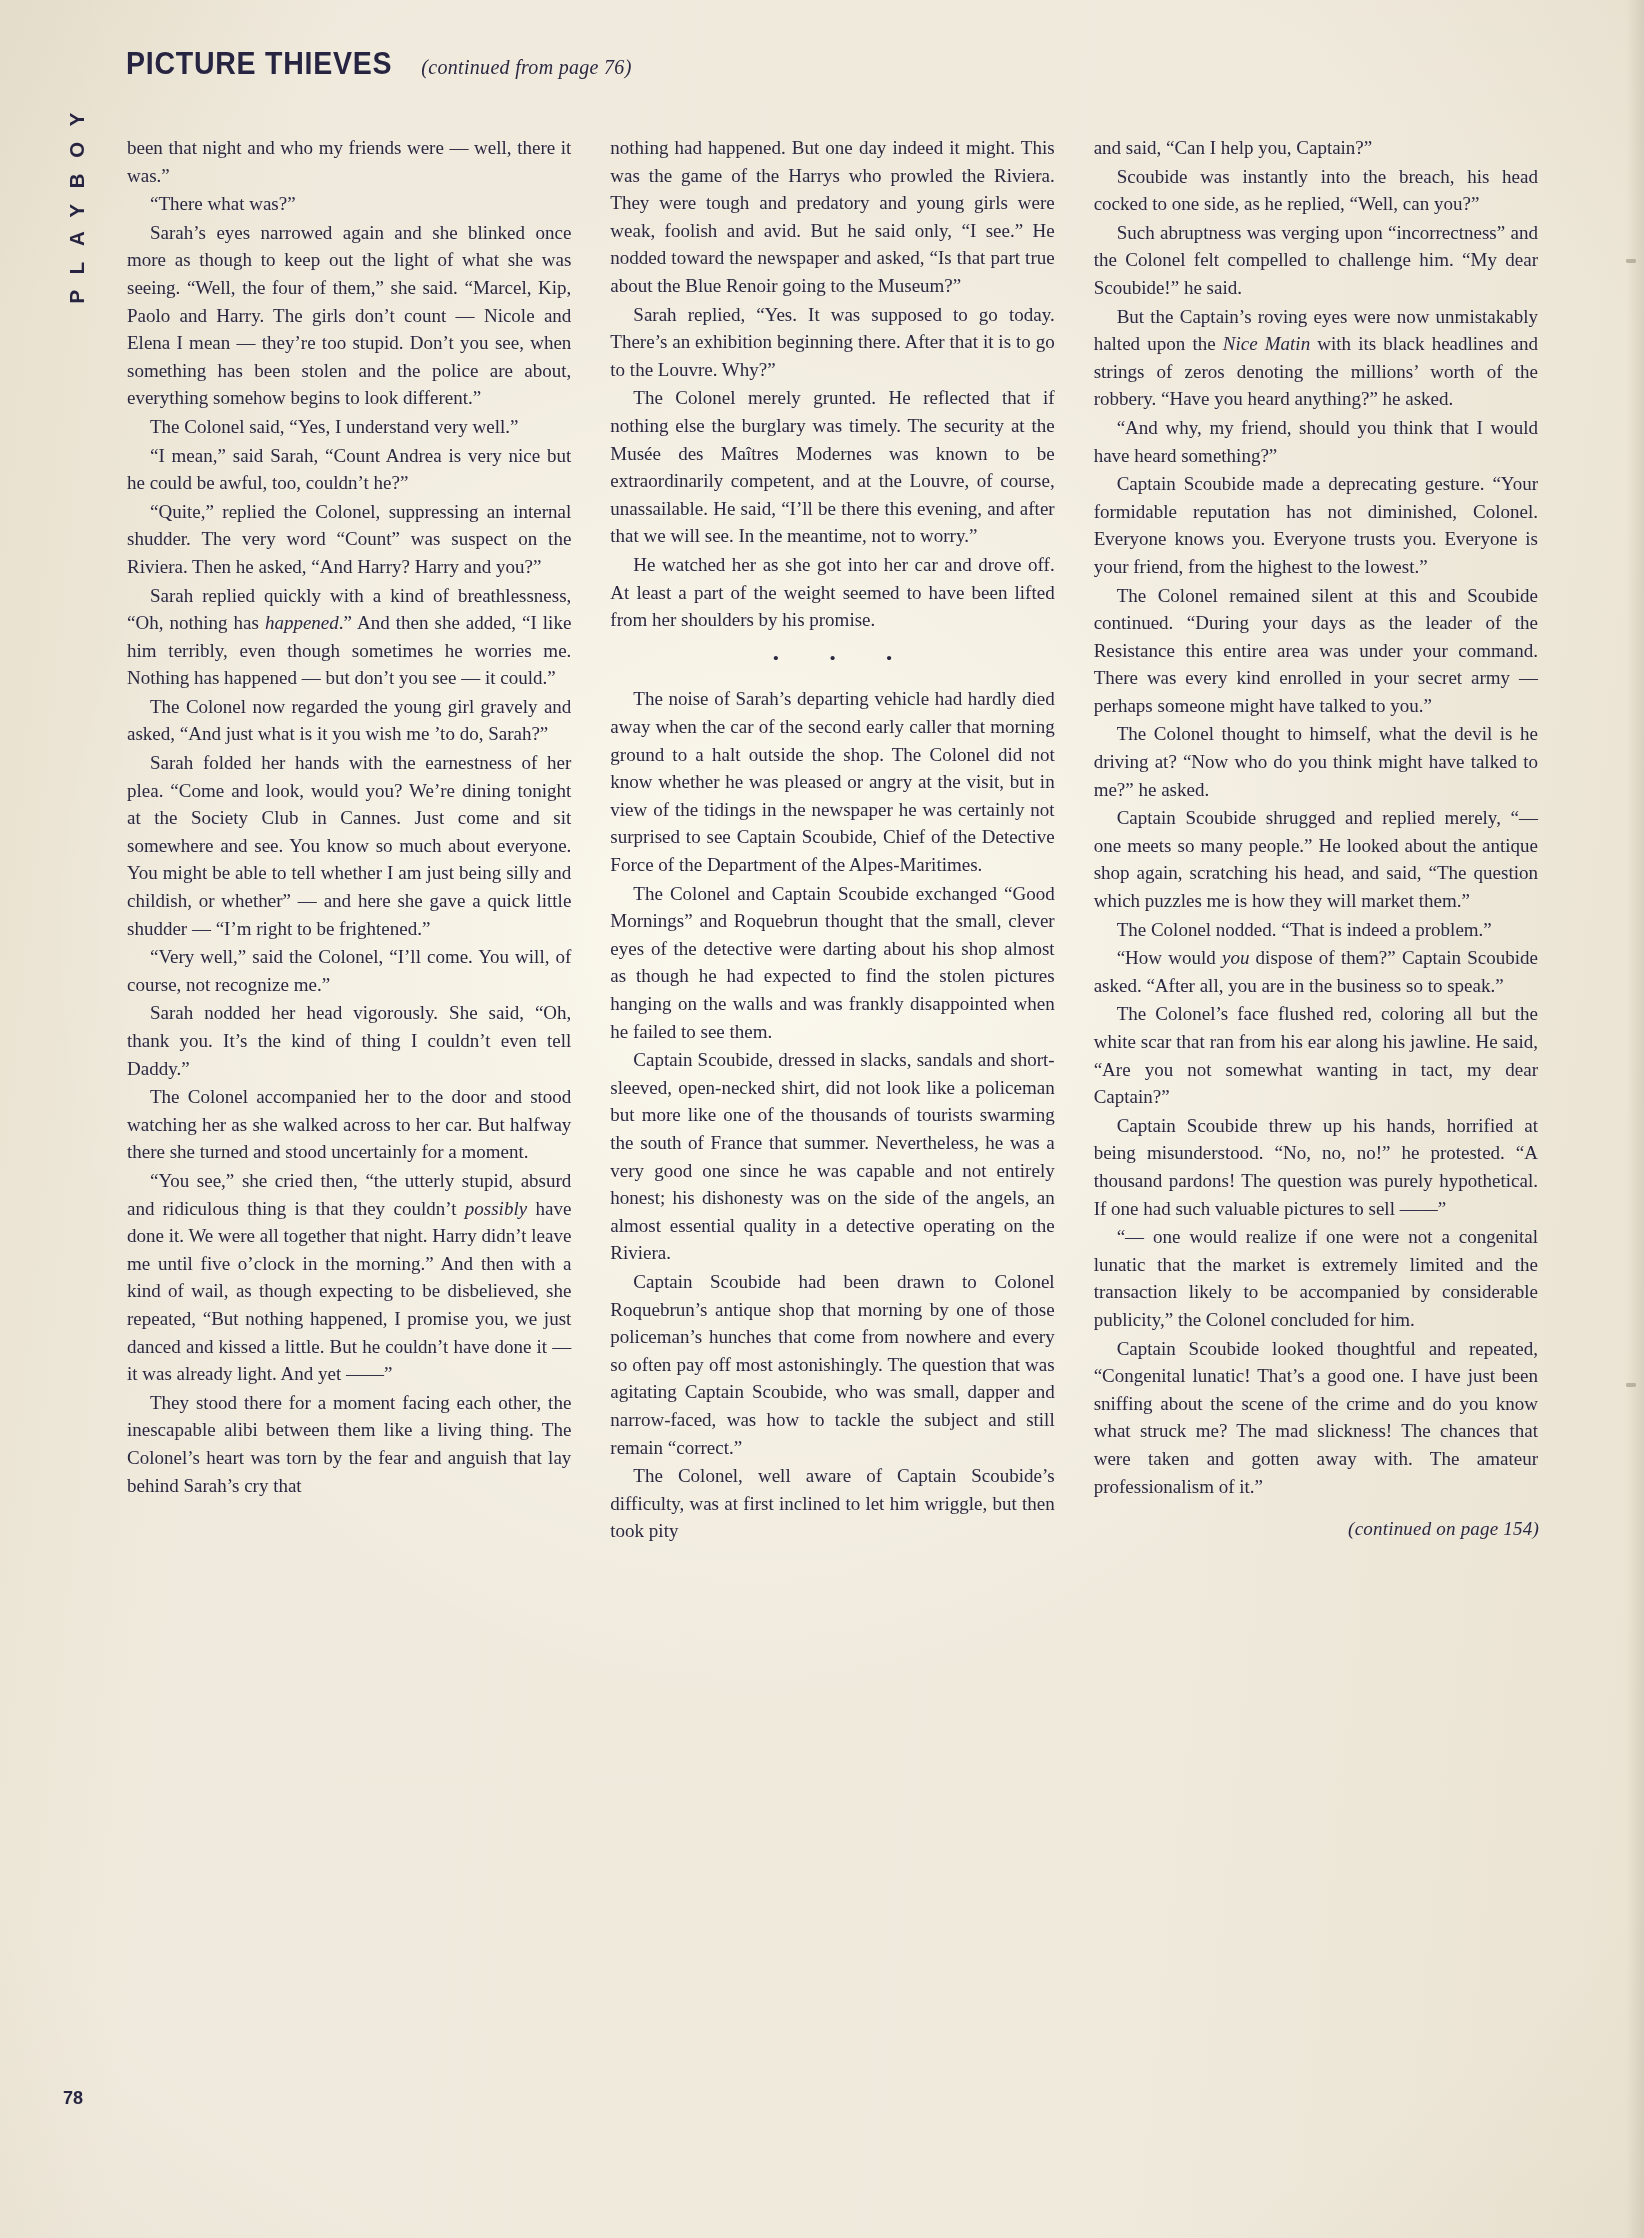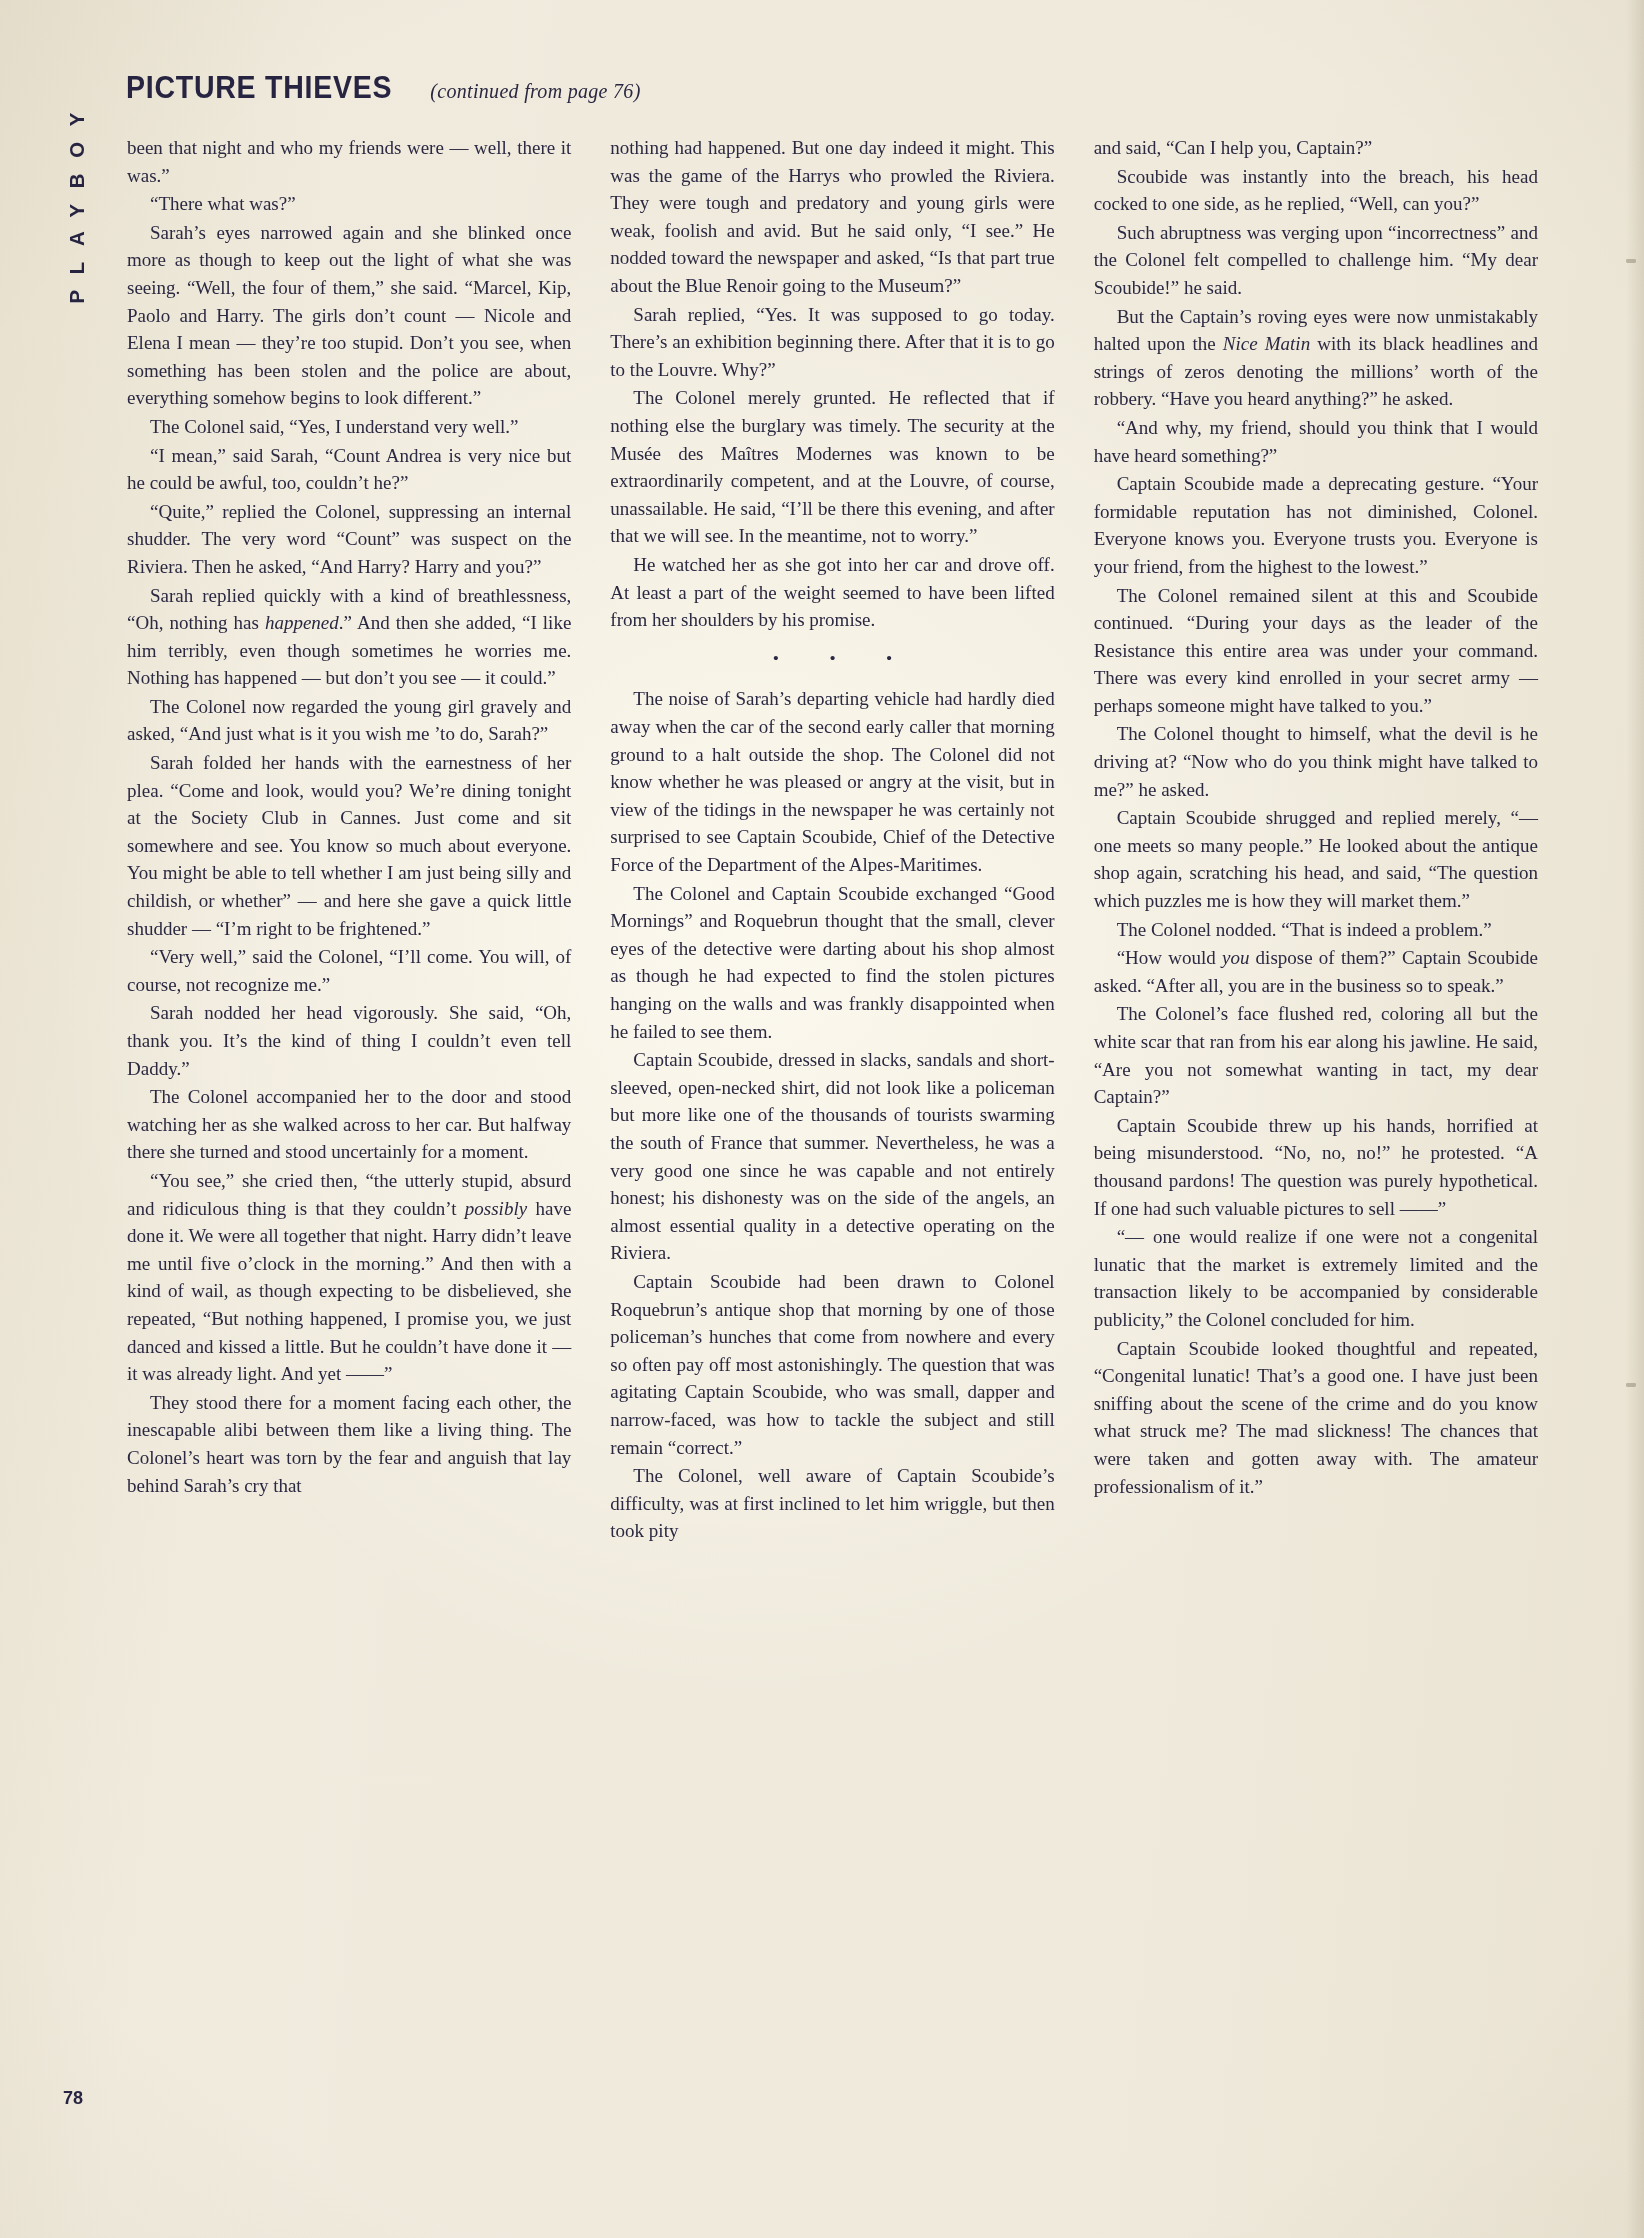--- a/index.html
+++ b/index.html
@@ -68,25 +68,25 @@
     font-size: 20.4px;
     letter-spacing: 15.7px;
     color: #272442;
     text-indent: 15.7px;
   }
 
   
   .headline-row {
     position: absolute;
     left: 126px;
-    top: 70px;
+    top: 46px;
     z-index: 6;
     display: flex;
     align-items: baseline;
-    gap: 15px;
+    gap: 6px;
     text-align: center;
   }
   .headline-title {
     font-family: "Liberation Sans", "DejaVu Sans", sans-serif;
     font-weight: 700;
     font-size: 31px;
     letter-spacing: 0.8px;
     color: #272442;
     transform: scaleX(0.92);
     transform-origin: left center;
@@ -239,20 +239,21 @@
         <p class="ind">Captain Scoubide made a deprecating gesture. “Your formidable reputation has not diminished, Colonel. Everyone knows you. Everyone trusts you. Everyone is your friend, from the highest to the lowest.”</p>
         <p class="ind">The Colonel remained silent at this and Scoubide continued. “During your days as the leader of the Resistance this entire area was under your command. There was every kind enrolled in your secret army — perhaps someone might have talked to you.”</p>
         <p class="ind">The Colonel thought to himself, what the devil is he driving at? “Now who do you think might have talked to me?” he asked.</p>
         <p class="ind">Captain Scoubide shrugged and replied merely, “— one meets so many people.” He looked about the antique shop again, scratching his head, and said, “The question which puzzles me is how they will market them.”</p>
         <p class="ind">The Colonel nodded. “That is indeed a problem.”</p>
         <p class="ind">“How would <i>you</i> dispose of them?” Captain Scoubide asked. “After all, you are in the business so to speak.”</p>
         <p class="ind">The Colonel’s face flushed red, coloring all but the white scar that ran from his ear along his jawline. He said, “Are you not somewhat wanting in tact, my dear Captain?”</p>
         <p class="ind">Captain Scoubide threw up his hands, horrified at being misunderstood. “No, no, no!” he protested. “A thousand pardons! The question was purely hypothetical. If one had such valuable pictures to sell ——”</p>
         <p class="ind">“— one would realize if one were not a congenital lunatic that the market is extremely limited and the transaction likely to be accompanied by considerable publicity,” the Colonel concluded for him.</p>
         <p class="ind">Captain Scoubide looked thoughtful and repeated, “Congenital lunatic! That’s a good one. I have just been sniffing about the scene of the crime and do you know what struck me? The mad slickness! The chances that were taken and gotten away with. The amateur professionalism of it.”</p>
+        <div class="jump-line">(continued on page 154)</div>
       </div>
     </div>
 
   </div>
 
   <div class="folio">78</div>
 
   <div class="bleed" style="top:259px;"></div>
   <div class="bleed" style="top:1383px;"></div>
 </div>

